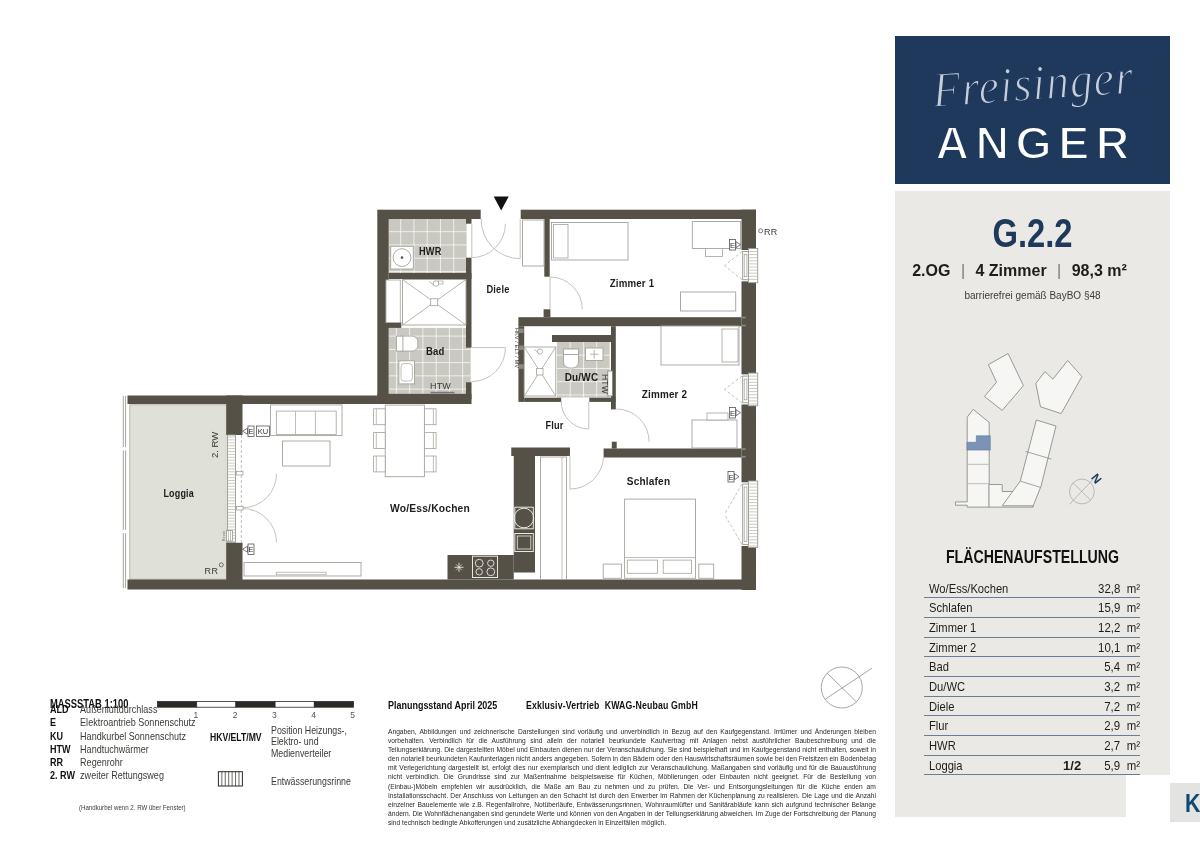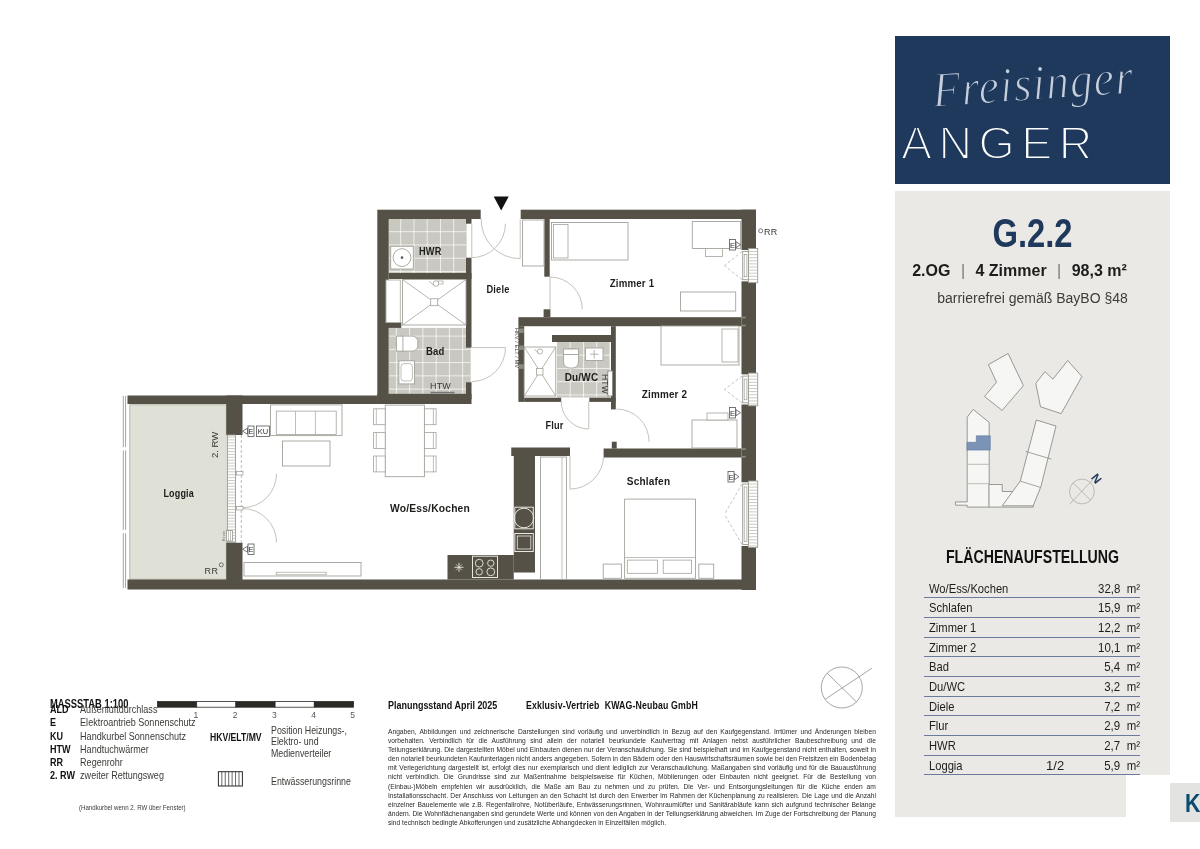--- a/index.html
+++ b/index.html
@@ -1,30 +1,30 @@
 <!DOCTYPE html>
 <html><head><meta charset="utf-8">
 <style>
 * { margin:0; padding:0; box-sizing:border-box; }
 html,body { width:1200px; height:849px; background:#fff; font-family:"Liberation Sans", sans-serif; overflow:hidden; }
 #page { position:relative; width:1200px; height:849px; }
 #plansvg { position:absolute; left:0; top:0; }
 .panel { position:absolute; left:895px; top:191px; width:275px; height:625.6px; background:#eae9e5; }
 .navybox { position:absolute; left:894.5px; top:36px; width:275.8px; height:148.4px; background:#1e395c; overflow:hidden; }
 .script { position:absolute; left:0; top:18px; width:275.8px; text-align:center; font-family:"Liberation Serif", serif; font-style:italic; font-size:50px; color:#c6cedb; letter-spacing:1px; transform:rotate(-4deg) scaleX(0.92); -webkit-text-stroke:1.4px #1e395c; }
-.anger { position:absolute; left:0; top:80px; width:275.8px; font-size:46.5px; color:#fff; letter-spacing:6.5px; text-indent:6.5px; font-weight:normal; -webkit-text-stroke:2px #1e395c; }
+.anger { position:absolute; left:0; top:80px; width:275.8px; text-align:center; font-size:46.5px; color:#fff; letter-spacing:6.5px; text-indent:6.5px; font-weight:bold; -webkit-text-stroke:2px #1e395c; }
 .g22 { position:absolute; left:895px; top:209.5px; width:275px; text-align:center; font-size:41px; font-weight:bold; color:#1e395c; letter-spacing:0px; transform:scaleX(0.80); }
 .sub { position:absolute; left:895px; top:262px; width:249px; text-align:center; font-size:16px; font-weight:bold; color:#1d1d1b; }
 .sub .sep { font-weight:normal; color:#777; padding:0 6px; }
-.barrier { position:absolute; left:895px; top:289.5px; width:275px; text-align:center; font-size:14px; color:#3c3c38; }
+.barrier { position:absolute; left:895px; top:289.5px; width:275px; text-align:center; font-size:10px; color:#3c3c38; }
 .flaech { position:absolute; left:895px; top:546.5px; width:275px; text-align:center; font-size:17.5px; font-weight:bold; color:#111; letter-spacing:0px; transform:scaleX(0.81); }
 .table { position:absolute; left:923.7px; top:578.5px; width:216.5px; }
 .trow { height:19.7px; line-height:19.5px; border-bottom:1.3px solid #6b7b9c; font-size:13px; color:#1d1d1b; position:relative; }
 .tn { position:absolute; left:5px; transform:scaleX(0.86); transform-origin:left center; }
-.tf { position:absolute; right:76px; }
+.tf { position:absolute; right:59px;font-weight:bold; }
 .tv { position:absolute; right:20px; transform:scaleX(0.88); transform-origin:right center; }
 .tu { position:absolute; right:0px; transform:scaleX(0.88); transform-origin:right center; }
 .kwbox { position:absolute; left:1126px; top:775px; width:74px; height:55px; background:#fff; }
 .kwin { position:absolute; left:1134px; top:783px; width:66px; height:39px; background:#e3e3e1; color:#0c4a6e; font-weight:bold; font-size:26px; letter-spacing:0.5px; line-height:40px; padding-left:15px;margin-left:36px; }
 .kwin span { display:inline-block; transform:scaleX(0.82); transform-origin:left center; }
 .massstab { position:absolute; left:50px; top:696.5px; font-size:12px; font-weight:bold; color:#111; letter-spacing:0px; transform:scaleX(0.78); transform-origin:left top; }
 .legend { position:absolute; left:50px; top:703px; width:330px; }
 .lrow { height:13.25px; font-size:10.5px; color:#3a3a36; position:relative; transform:scaleX(0.86); transform-origin:left top; }
 .lab { position:absolute; left:0; font-weight:bold; color:#111; }
 .lde { position:absolute; left:35px; }

